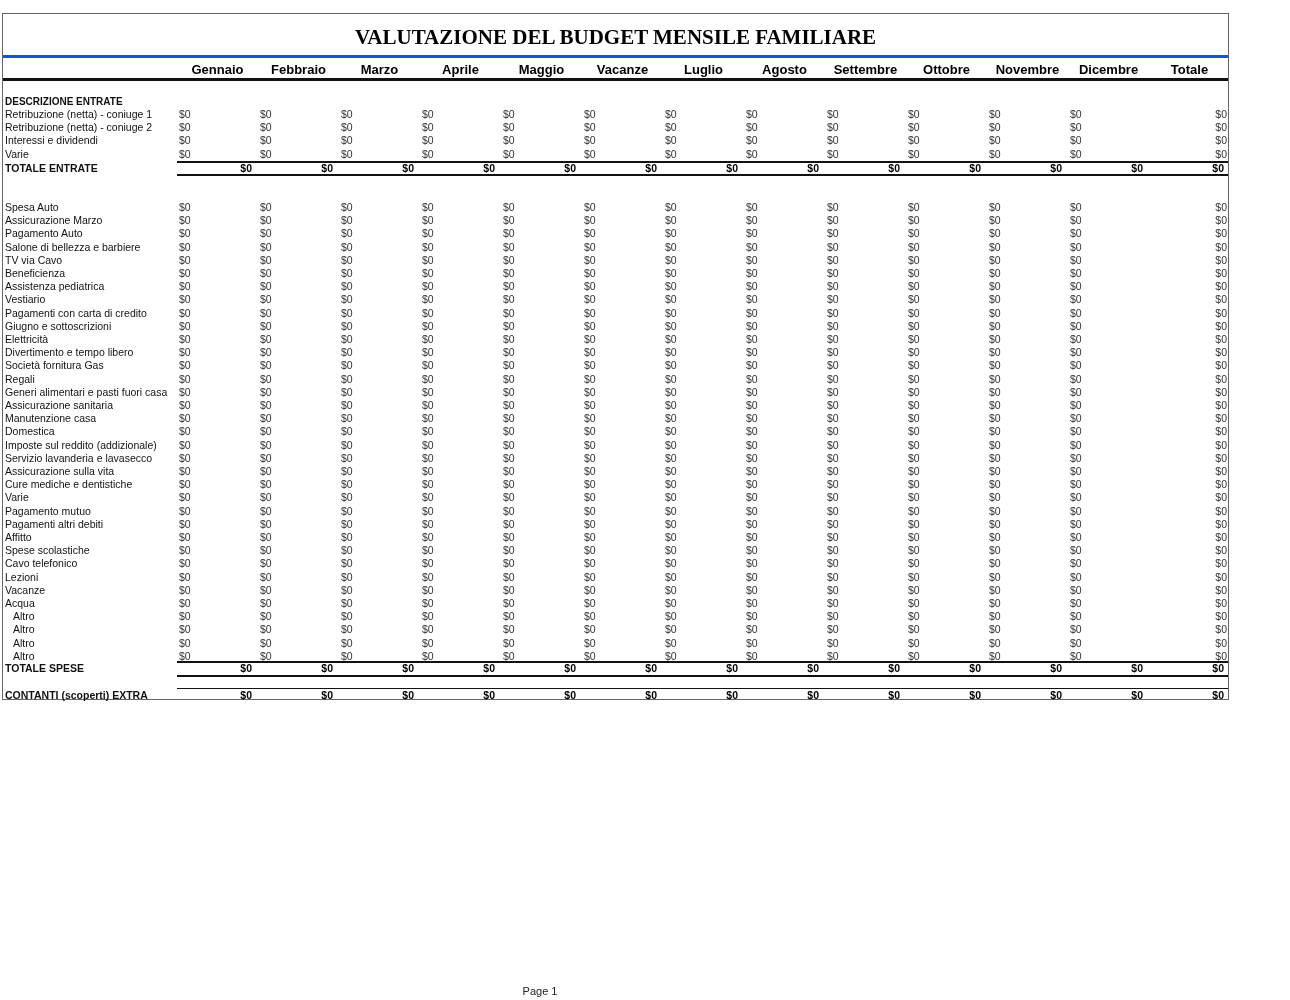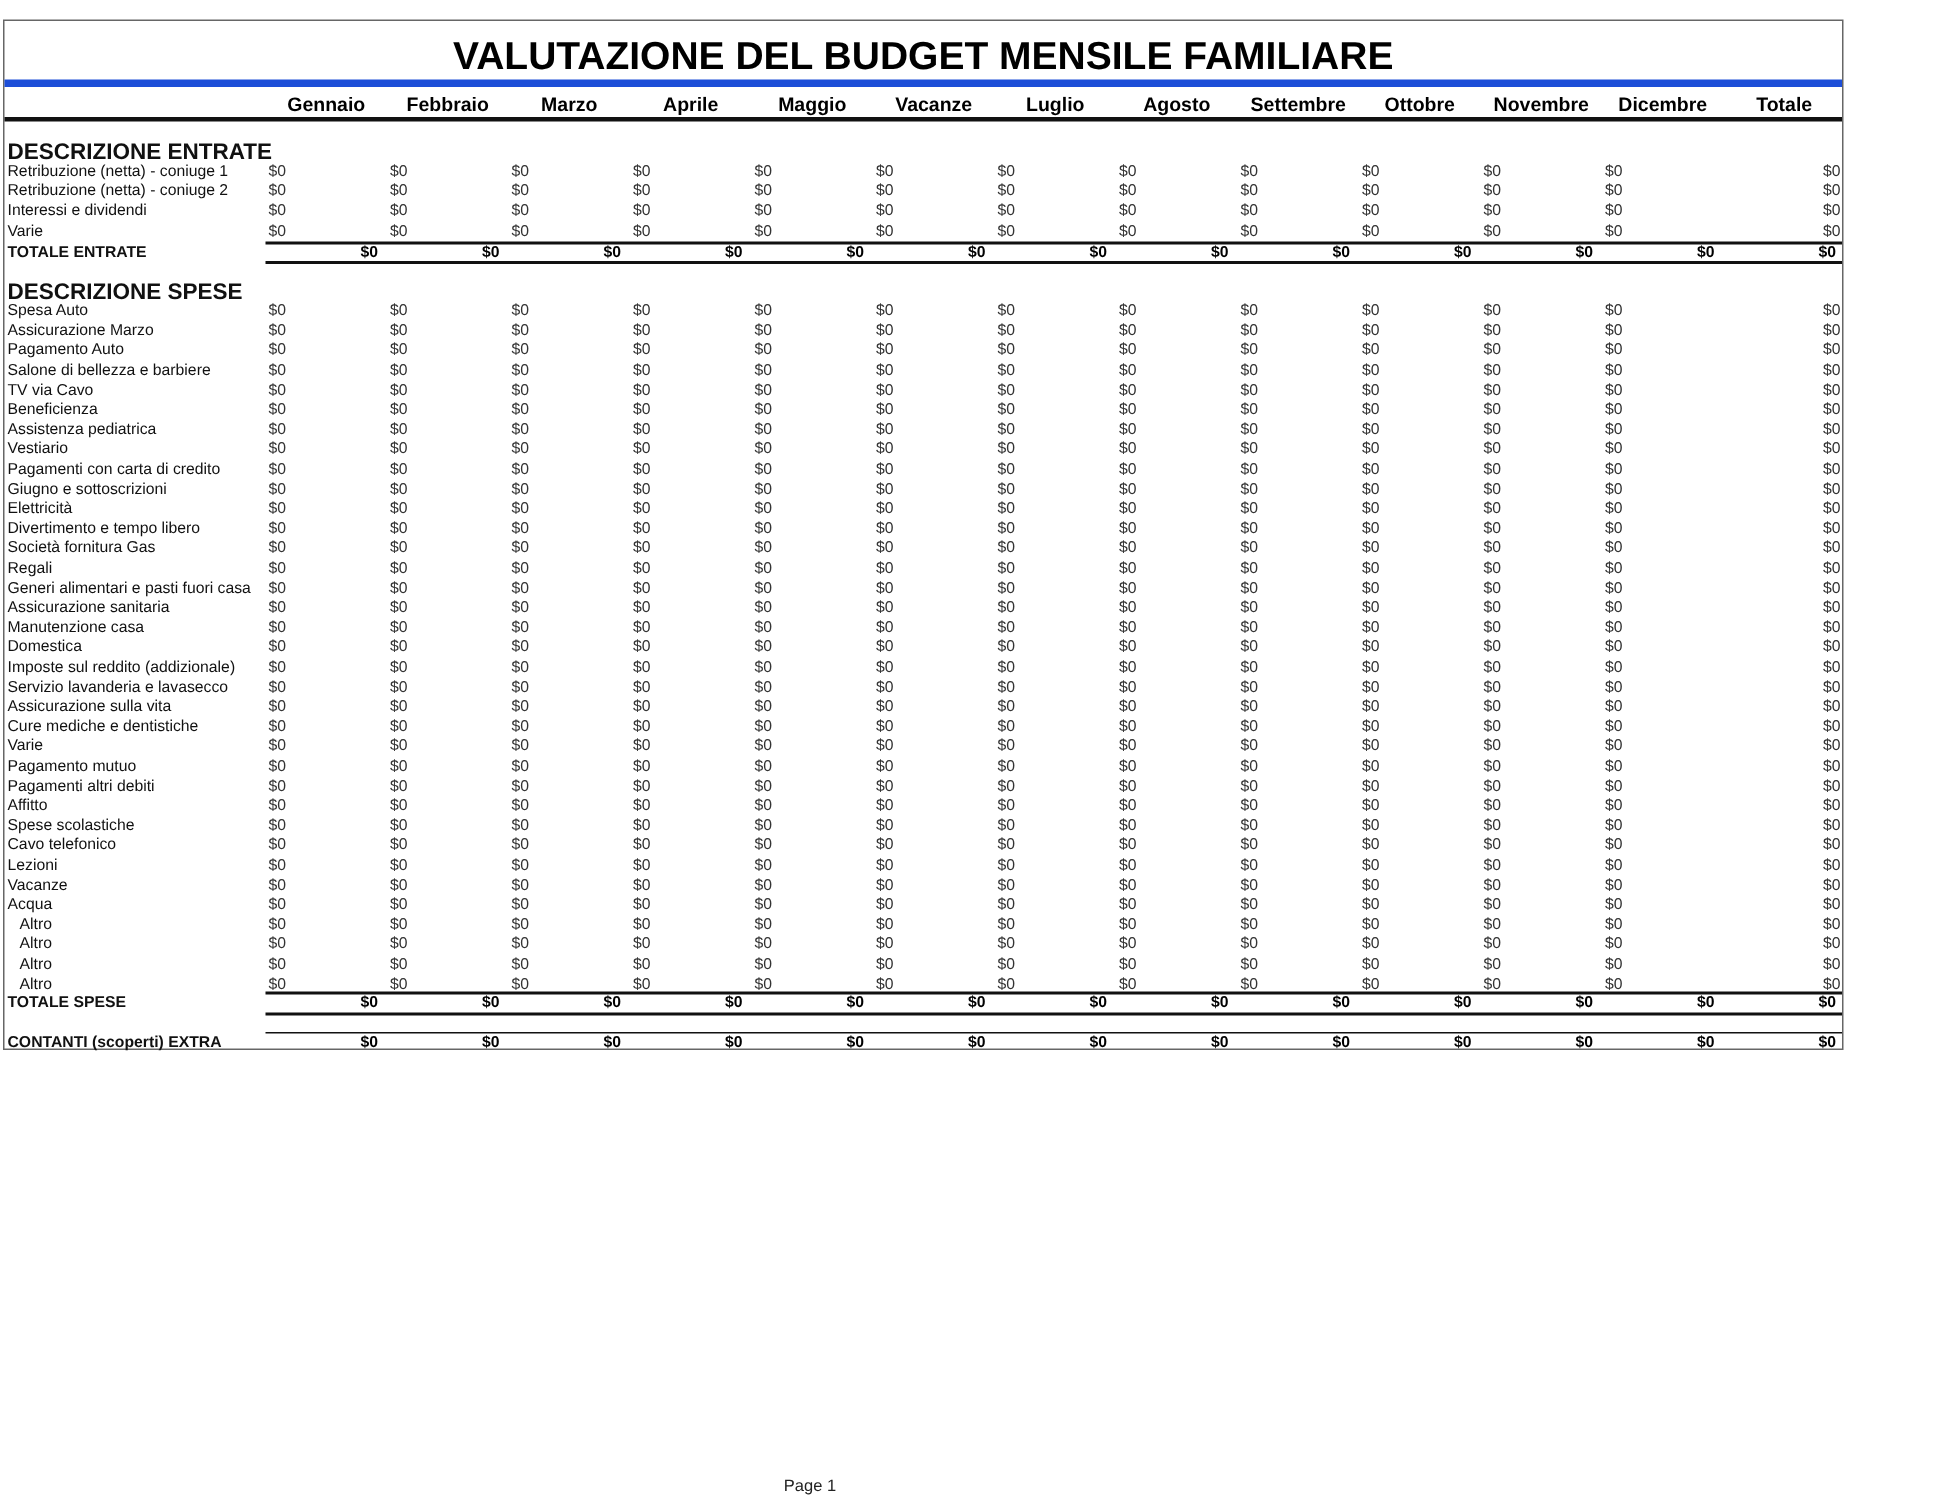--- a/index.html
+++ b/index.html
@@ -1,26 +1,26 @@
 <!DOCTYPE html>
 <html><head>
 <meta charset="utf-8">
 <style>
   html, body { margin:0; padding:0; background:#fff; }
   body { width:1290px; height:1000px; position:relative; font-family:"Liberation Sans", sans-serif; color:#000; overflow:hidden; }
   .sheet { position:absolute; left:2px; top:13px; width:1227px; height:687px; border:1.5px solid #666; box-sizing:border-box; }
-  .title { position:absolute; left:0; top:0; width:100%; height:44px; border-bottom:5px solid #1d4ed8; box-sizing:border-box; text-align:center; font-weight:bold; font-size:26px; line-height:46px; }
+  .title { position:absolute; left:0; top:0; width:100%; height:44px; border-bottom:3px solid #1d4ed8; box-sizing:border-box; text-align:center; font-weight:bold; font-size:21px; line-height:46px;font-family:Liberation Serif, serif; }
   .hdr { position:absolute; left:0; top:44px; width:100%; height:23px; border-bottom:3px solid #111; box-sizing:border-box; }
   .hdr .m { position:absolute; top:0; width:81px; text-align:center; font-weight:bold; font-size:13px; line-height:24px; }
   .row { position:absolute; left:0; width:100%; height:13.2px; font-size:10.5px; line-height:13.2px; }
   .row .lbl { position:absolute; left:2px; top:0; white-space:nowrap; color:#111; }
   .row .lbl.indent { left:10px; }
   .row .v { position:absolute; top:0; color:#333; }
   .row .v.tot { text-align:right; width:80px; }
-  .sec { font-weight:bold; font-size:15px; }
+  .sec { font-weight:bold; font-size:10px; }
   .totrow .lbl { font-weight:bold; }
   .totrow .v { font-weight:bold; color:#000; text-align:right; width:70px; }
   .uline { position:absolute; height:0; }
   .footer { position:absolute; top:985px; left:0; width:1080px; text-align:center; font-size:11px; color:#222; }
 </style>
 </head>
 <body>
 
 <div class="sheet" id="sheet">
   <div class="title">VALUTAZIONE DEL BUDGET MENSILE FAMILIARE</div>
@@ -117,23 +117,20 @@
       <span class="v" style="left: 579px; width: 75px;">$0</span>
       <span class="v" style="left: 660px; width: 75px;">$0</span>
       <span class="v" style="left: 741px; width: 75px;">$0</span>
       <span class="v" style="left: 822px; width: 75px;">$0</span>
       <span class="v" style="left: 903px; width: 75px;">$0</span>
       <span class="v" style="left: 984px; width: 75px;">$0</span>
       <span class="v" style="left: 1065px; width: 75px;">$0</span>
       <span class="v" style="left: 1146px; width: 75px;">$0</span>
     </div>
     <div class="uline" style="left: 174px; width: 1051px; top: 160px; border-top: 2px solid rgb(17, 17, 17);"></div>
-    <div class="row" style="top: 174px;">
-      <span class="lbl sec">DESCRIZIONE SPESE</span>
-    </div>
     <div class="row" style="top: 187px;">
       <span class="lbl">Spesa Auto</span>
       <span class="v" style="left: 176px;">$0</span>
       <span class="v" style="left: 257px;">$0</span>
       <span class="v" style="left: 338px;">$0</span>
       <span class="v" style="left: 419px;">$0</span>
       <span class="v" style="left: 500px;">$0</span>
       <span class="v" style="left: 581px;">$0</span>
       <span class="v" style="left: 662px;">$0</span>
       <span class="v" style="left: 743px;">$0</span>

